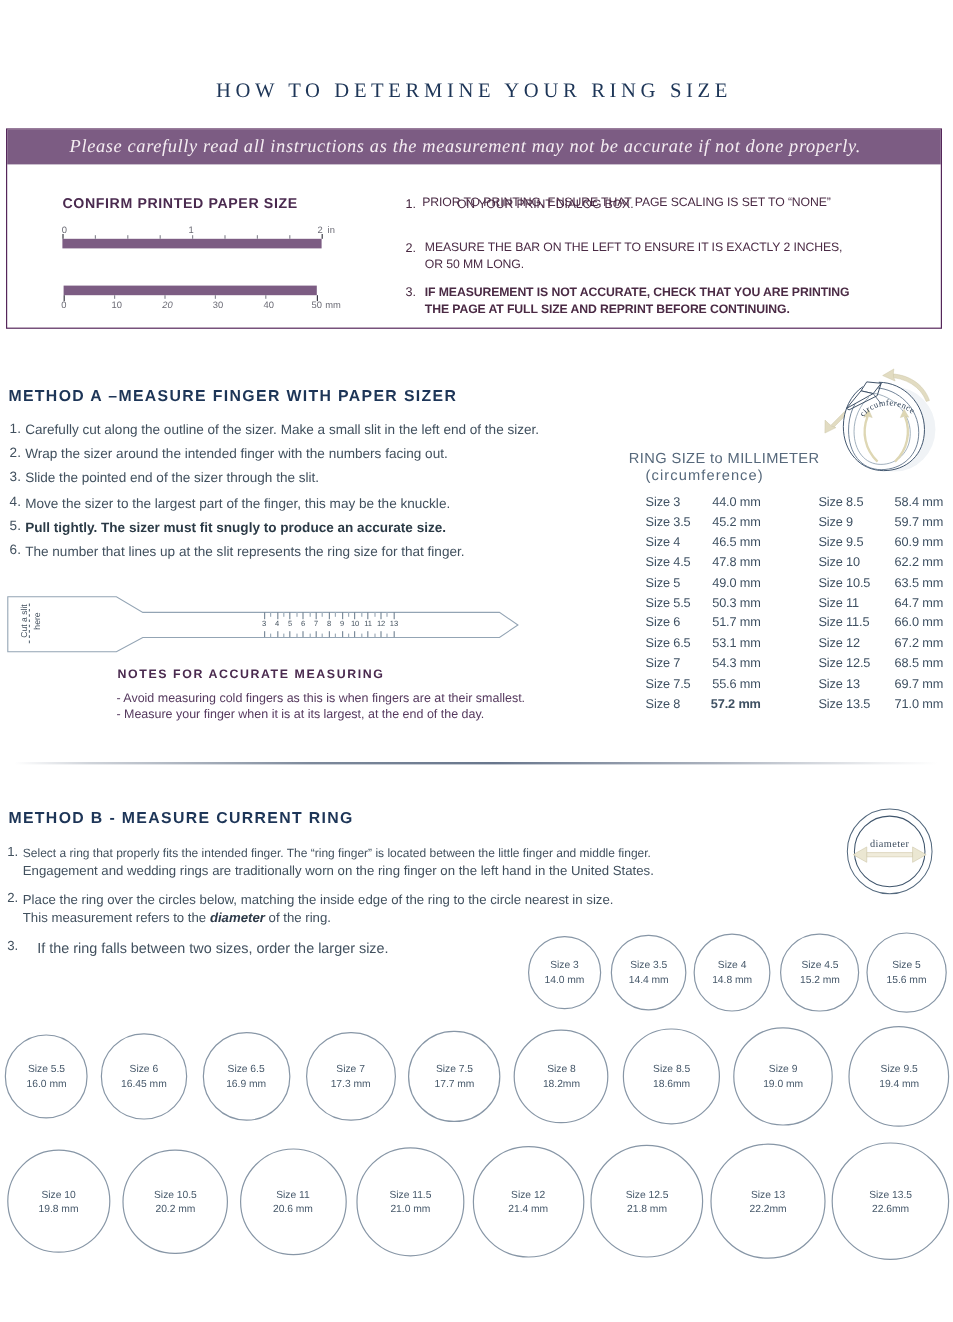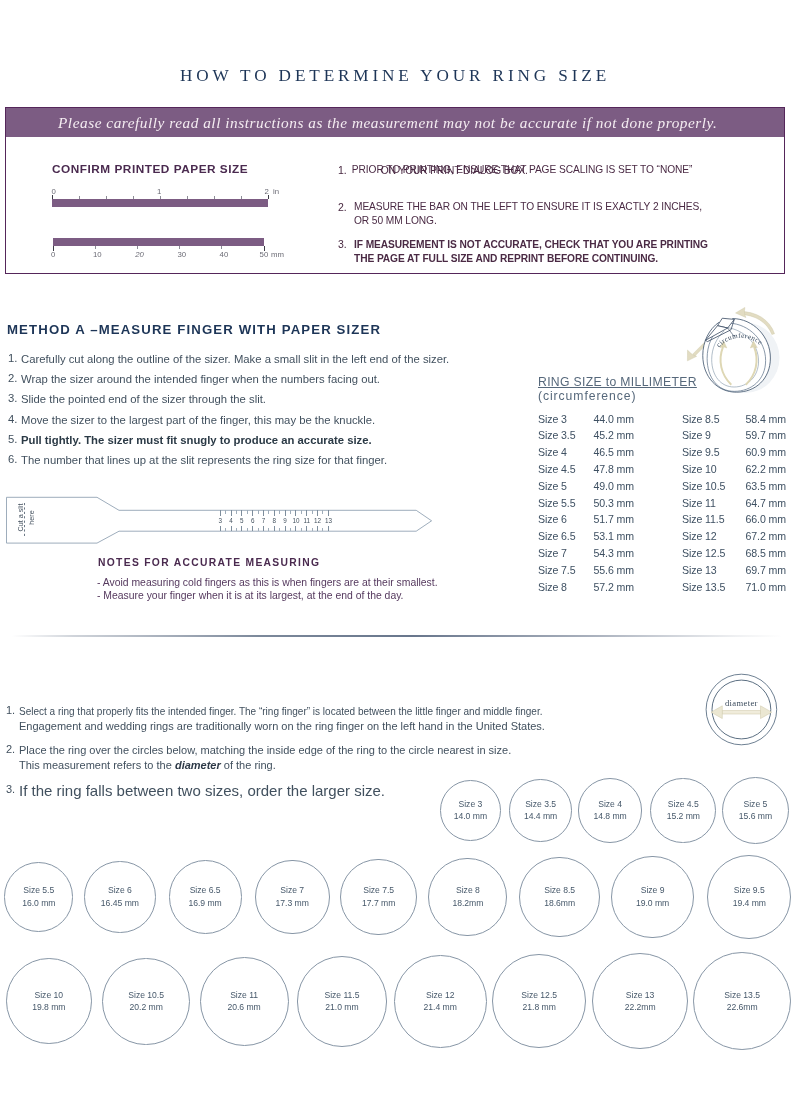--- a/index.html
+++ b/index.html
@@ -52,21 +52,21 @@
 
   
   .method-h{font-size:13.2px;font-weight:bold;color:#1d3557;letter-spacing:1.13px;}
 
   
   .oli{position:absolute;font-size:11.3px;color:#41505e;line-height:15px;}
   .oli b{font-weight:bold;color:#2e3a48;}
   .oli-num{position:absolute;font-size:11.3px;color:#41505e;}
 
   
-  #rs-heading{left:538px;top:374.8px;font-size:12.2px;color:#56687b;letter-spacing:0.34px;text-decoration:underline;}
+  #rs-heading{left:524px;top:374.8px;font-size:12.2px;color:#56687b;letter-spacing:0.34px;}
   #rs-heading2{left:538px;top:389.2px;font-size:12.2px;color:#56687b;letter-spacing:0.92px;}
   .rs-row{position:absolute;font-size:10.6px;color:#3e5062;letter-spacing:-0.1px;}
   .rs-size{position:absolute;}
   .rs-mm{position:absolute;text-align:right;}
 
   
   .divider{position:absolute;height:2px;
     background:linear-gradient(to right,rgba(120,132,150,0) 0%,rgba(120,132,150,.35) 8%,rgba(110,124,144,.9) 32%,rgba(104,118,140,1) 52%,rgba(116,128,148,.6) 76%,rgba(124,134,150,.12) 94%,rgba(124,134,150,0) 100%);}
 
   
@@ -145,21 +145,21 @@
         <div class="pi-item" style="left: 16px; top: 0px; white-space: nowrap; font-weight: bold;">IF MEASUREMENT IS NOT ACCURATE, CHECK THAT YOU ARE PRINTING</div>
         <div class="pi-item" style="left: 16px; top: 13.8px; white-space: nowrap; font-weight: bold;">THE PAGE AT FULL SIZE AND REPRINT BEFORE CONTINUING.</div>
       </div>
     </div>
 
   <div class="abs method-h" style="left:7px;top:322px;">METHOD A –MEASURE FINGER WITH PAPER SIZER</div>
   <div id="method-a-steps">
       <div class="oli-num" style="left: 8px; top: 351.8px;">1.</div>
       <div class="oli" style="left: 21px; top: 351.8px; white-space: nowrap;">Carefully cut  along the outline of the sizer. Make a small slit in the left end of the sizer.</div>
       <div class="oli-num" style="left: 8px; top: 372.1px;">2.</div>
-      <div class="oli" style="left: 21px; top: 372.1px; white-space: nowrap;">Wrap the sizer around the intended finger when the numbers facing out.</div>
+      <div class="oli" style="left: 21px; top: 372.1px; white-space: nowrap;">Wrap the sizer around the intended finger with the numbers facing out.</div>
       <div class="oli-num" style="left: 8px; top: 392.4px;">3.</div>
       <div class="oli" style="left: 21px; top: 392.4px; white-space: nowrap;">Slide the pointed end of the sizer through the slit.</div>
       <div class="oli-num" style="left: 8px; top: 412.7px;">4.</div>
       <div class="oli" style="left: 21px; top: 412.7px; white-space: nowrap;">Move the sizer to the largest part of the finger, this may be the knuckle.</div>
       <div class="oli-num" style="left: 8px; top: 433px;">5.</div>
       <div class="oli" style="left: 21px; top: 433px; white-space: nowrap; font-weight: bold; color: rgb(43, 58, 70);">Pull tightly. The sizer must fit snugly to produce an accurate size.</div>
       <div class="oli-num" style="left: 8px; top: 453.3px;">6.</div>
       <div class="oli" style="left: 21px; top: 453.3px; white-space: nowrap;">The number that lines up at the slit represents the ring size for that finger.</div>
     </div>
 
@@ -219,21 +219,21 @@
       <div class="rs-row rs-mm" style="left: 534px; top: 496.6px; width: 100px;">50.3 mm</div>
       <div class="rs-row rs-size" style="left: 538px; top: 513.4px;">Size 6</div>
       <div class="rs-row rs-mm" style="left: 534px; top: 513.4px; width: 100px;">51.7 mm</div>
       <div class="rs-row rs-size" style="left: 538px; top: 530.2px;">Size 6.5</div>
       <div class="rs-row rs-mm" style="left: 534px; top: 530.2px; width: 100px;">53.1 mm</div>
       <div class="rs-row rs-size" style="left: 538px; top: 547px;">Size 7</div>
       <div class="rs-row rs-mm" style="left: 534px; top: 547px; width: 100px;">54.3 mm</div>
       <div class="rs-row rs-size" style="left: 538px; top: 563.8px;">Size 7.5</div>
       <div class="rs-row rs-mm" style="left: 534px; top: 563.8px; width: 100px;">55.6 mm</div>
       <div class="rs-row rs-size" style="left: 538px; top: 580.6px;">Size 8</div>
-      <div class="rs-row rs-mm" style="left: 534px; top: 580.6px; width: 100px;">57.2 mm</div>
+      <div class="rs-row rs-mm" style="left: 534px; top: 580.6px; width: 100px; font-weight: bold;">57.2 mm</div>
       <div class="rs-row rs-size" style="left: 682px; top: 412.6px;">Size 8.5</div>
       <div class="rs-row rs-mm" style="left: 686px; top: 412.6px; width: 100px;">58.4 mm</div>
       <div class="rs-row rs-size" style="left: 682px; top: 429.4px;">Size 9</div>
       <div class="rs-row rs-mm" style="left: 686px; top: 429.4px; width: 100px;">59.7 mm</div>
       <div class="rs-row rs-size" style="left: 682px; top: 446.2px;">Size 9.5</div>
       <div class="rs-row rs-mm" style="left: 686px; top: 446.2px; width: 100px;">60.9 mm</div>
       <div class="rs-row rs-size" style="left: 682px; top: 463px;">Size 10</div>
       <div class="rs-row rs-mm" style="left: 686px; top: 463px; width: 100px;">62.2 mm</div>
       <div class="rs-row rs-size" style="left: 682px; top: 479.8px;">Size 10.5</div>
       <div class="rs-row rs-mm" style="left: 686px; top: 479.8px; width: 100px;">63.5 mm</div>
@@ -324,41 +324,42 @@
   </div>
 
   <div class="abs" id="notes-heading">NOTES FOR ACCURATE MEASURING</div>
   <div id="notes">
       <div class="note-line" style="top: 576.6px;">- Avoid measuring cold fingers as this  is when fingers are at their smallest.</div>
       <div class="note-line" style="top: 589.85px;">- Measure your finger when it is at  its largest, at the end of the day.</div>
     </div>
 
   <div class="divider" style="left:12px;top:635.2px;width:770px;"></div>
 
+  <div class="abs method-h" style="left:7px;top:673.5px;">METHOD B - MEASURE CURRENT RING</div>
 
   <div class="abs" id="diameter-illu" style="left:703px;top:672px;width:78px;height:76px;">
    <svg width="78" height="76" viewBox="0 0 78 76" xmlns="http://www.w3.org/2000/svg" fill="none">
      <circle cx="38.4" cy="37.5" r="35.3" stroke="#54697e" stroke-width="0.85" fill="none"></circle>
      <circle cx="38.4" cy="37.5" r="29.4" stroke="#3f556c" stroke-width="0.85" fill="none"></circle>
      <path d="M 19.1 42.0 L 19.1 38.5 L 57.7 38.5 L 57.7 42.0 Z" fill="#f0ecdb" stroke="#d3cbac" stroke-width="0.55"></path>
      <path d="M 8.0 40.2 L 19.3 33.8 L 19.3 46.6 Z" fill="#ebe7d2" stroke="#cdc6a8" stroke-width="0.5" stroke-linejoin="round"></path>
      <path d="M 68.8 40.2 L 57.5 33.8 L 57.5 46.6 Z" fill="#ebe7d2" stroke="#cdc6a8" stroke-width="0.5" stroke-linejoin="round"></path>
      <text x="38.4" y="33.8" text-anchor="middle" font-family="Liberation Serif, serif" font-size="8.6" fill="#3a4a5c" letter-spacing="0.35">diameter</text>
    </svg>
   </div>
 
   <div id="method-b-steps">
       <div class="oli-num" style="left: 6px; top: 704.3px; font-size: 11px;">1.</div>
       <div class="oli" style="left: 19px; top: 704.3px; white-space: nowrap; font-size: 10px;">Select a ring that properly fits the intended finger. The “ring finger” is located between the little finger and middle finger.</div>
       <div class="oli" style="left: 19px; top: 718.9px; white-space: nowrap; font-size: 11px;">Engagement and wedding rings are traditionally worn on the ring finger on the left hand in the United States.</div>
       <div class="oli-num" style="left: 6px; top: 743.3px; font-size: 11px;">2.</div>
       <div class="oli" style="left: 19px; top: 743.3px; white-space: nowrap; font-size: 11px;">Place the ring over the circles below, matching the inside edge of the ring to the circle nearest in size.</div>
       <div class="oli" style="left: 19px; top: 757.9px; white-space: nowrap; font-size: 11px;">This measurement refers to the <b><i>diameter</i></b> of the ring.</div>
       <div class="oli-num" style="left: 6px; top: 782.6px; font-size: 11px;">3.</div>
-      <div class="oli" style="left: 19px; top: 782.6px; white-space: nowrap; font-size: 15px;">If the ring falls between two sizes, order the larger size.</div>
+      <div class="oli" style="left: 31px; top: 782.6px; white-space: nowrap; font-size: 12px;">If the ring falls between two sizes, order the larger size.</div>
     </div>
   <div id="circles">
       <div class="circ" style="left: 440.09px; top: 780.19px; width: 60.62px; height: 60.62px;">
         <div class="l1">Size 3</div>
         <div class="l2">14.0 mm</div>
       </div>
       <div class="circ" style="left: 509.424px; top: 779.324px; width: 62.352px; height: 62.352px;">
         <div class="l1">Size 3.5</div>
         <div class="l2">14.4 mm</div>
       </div>

